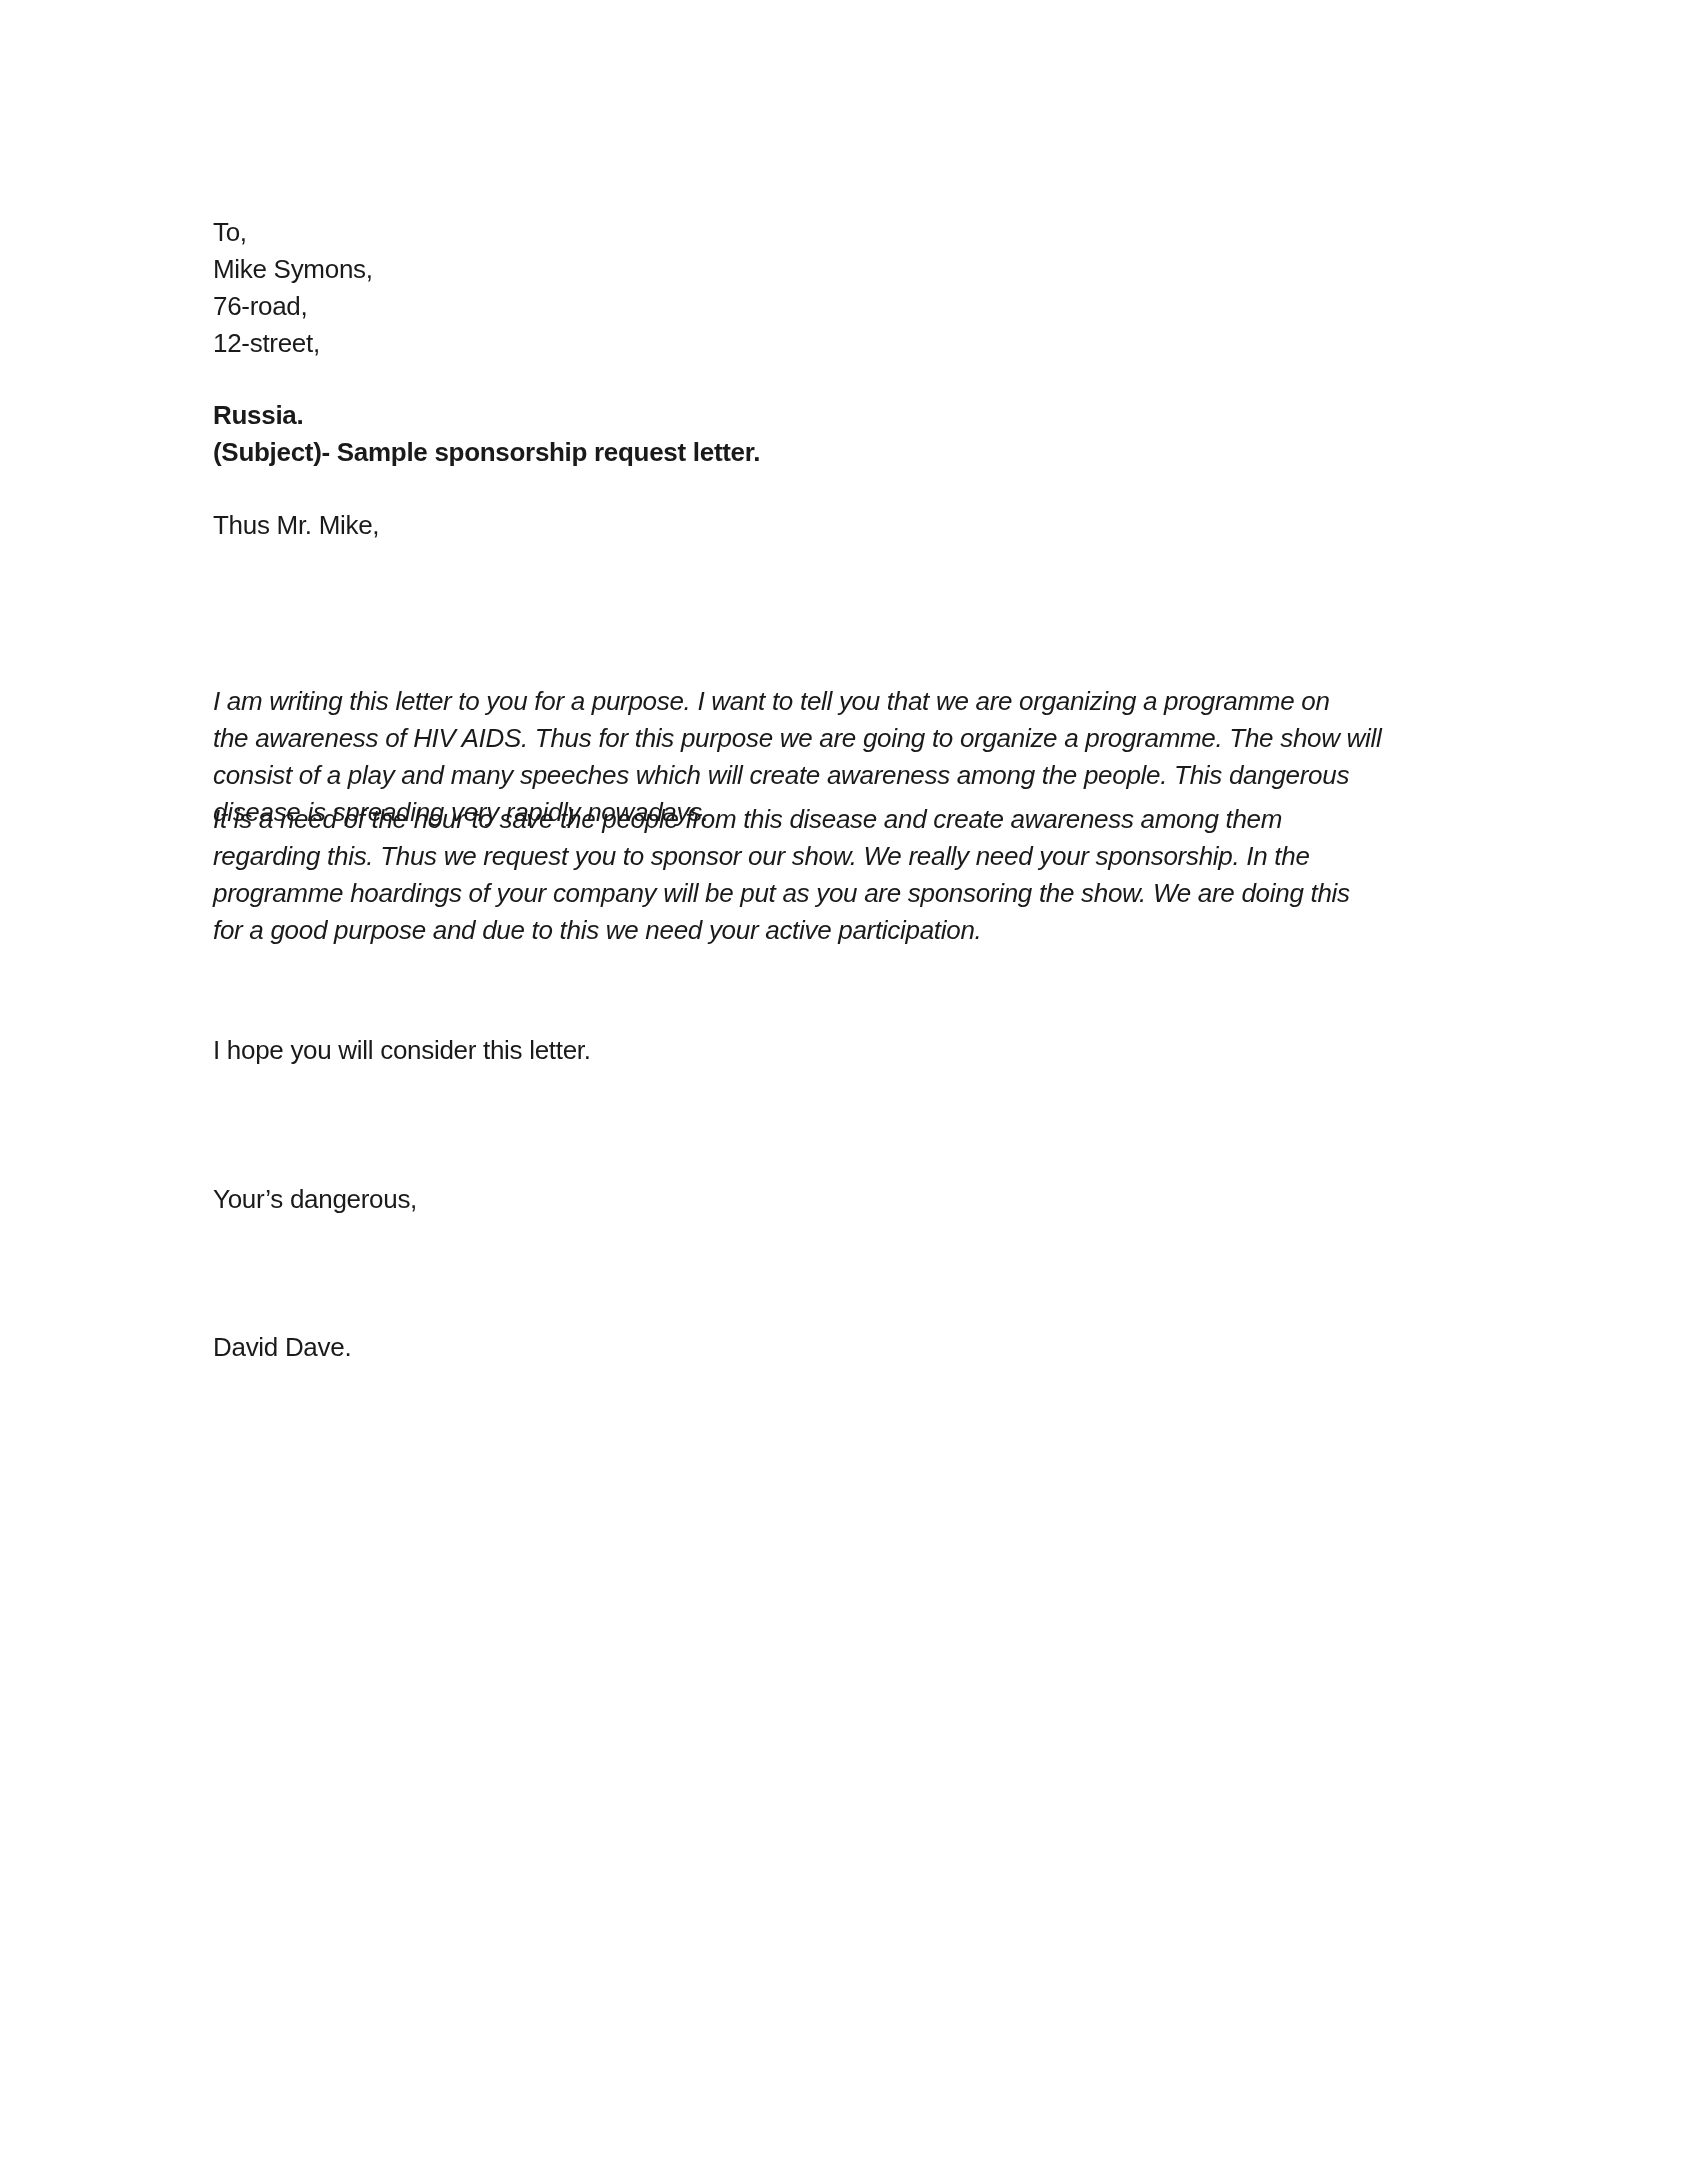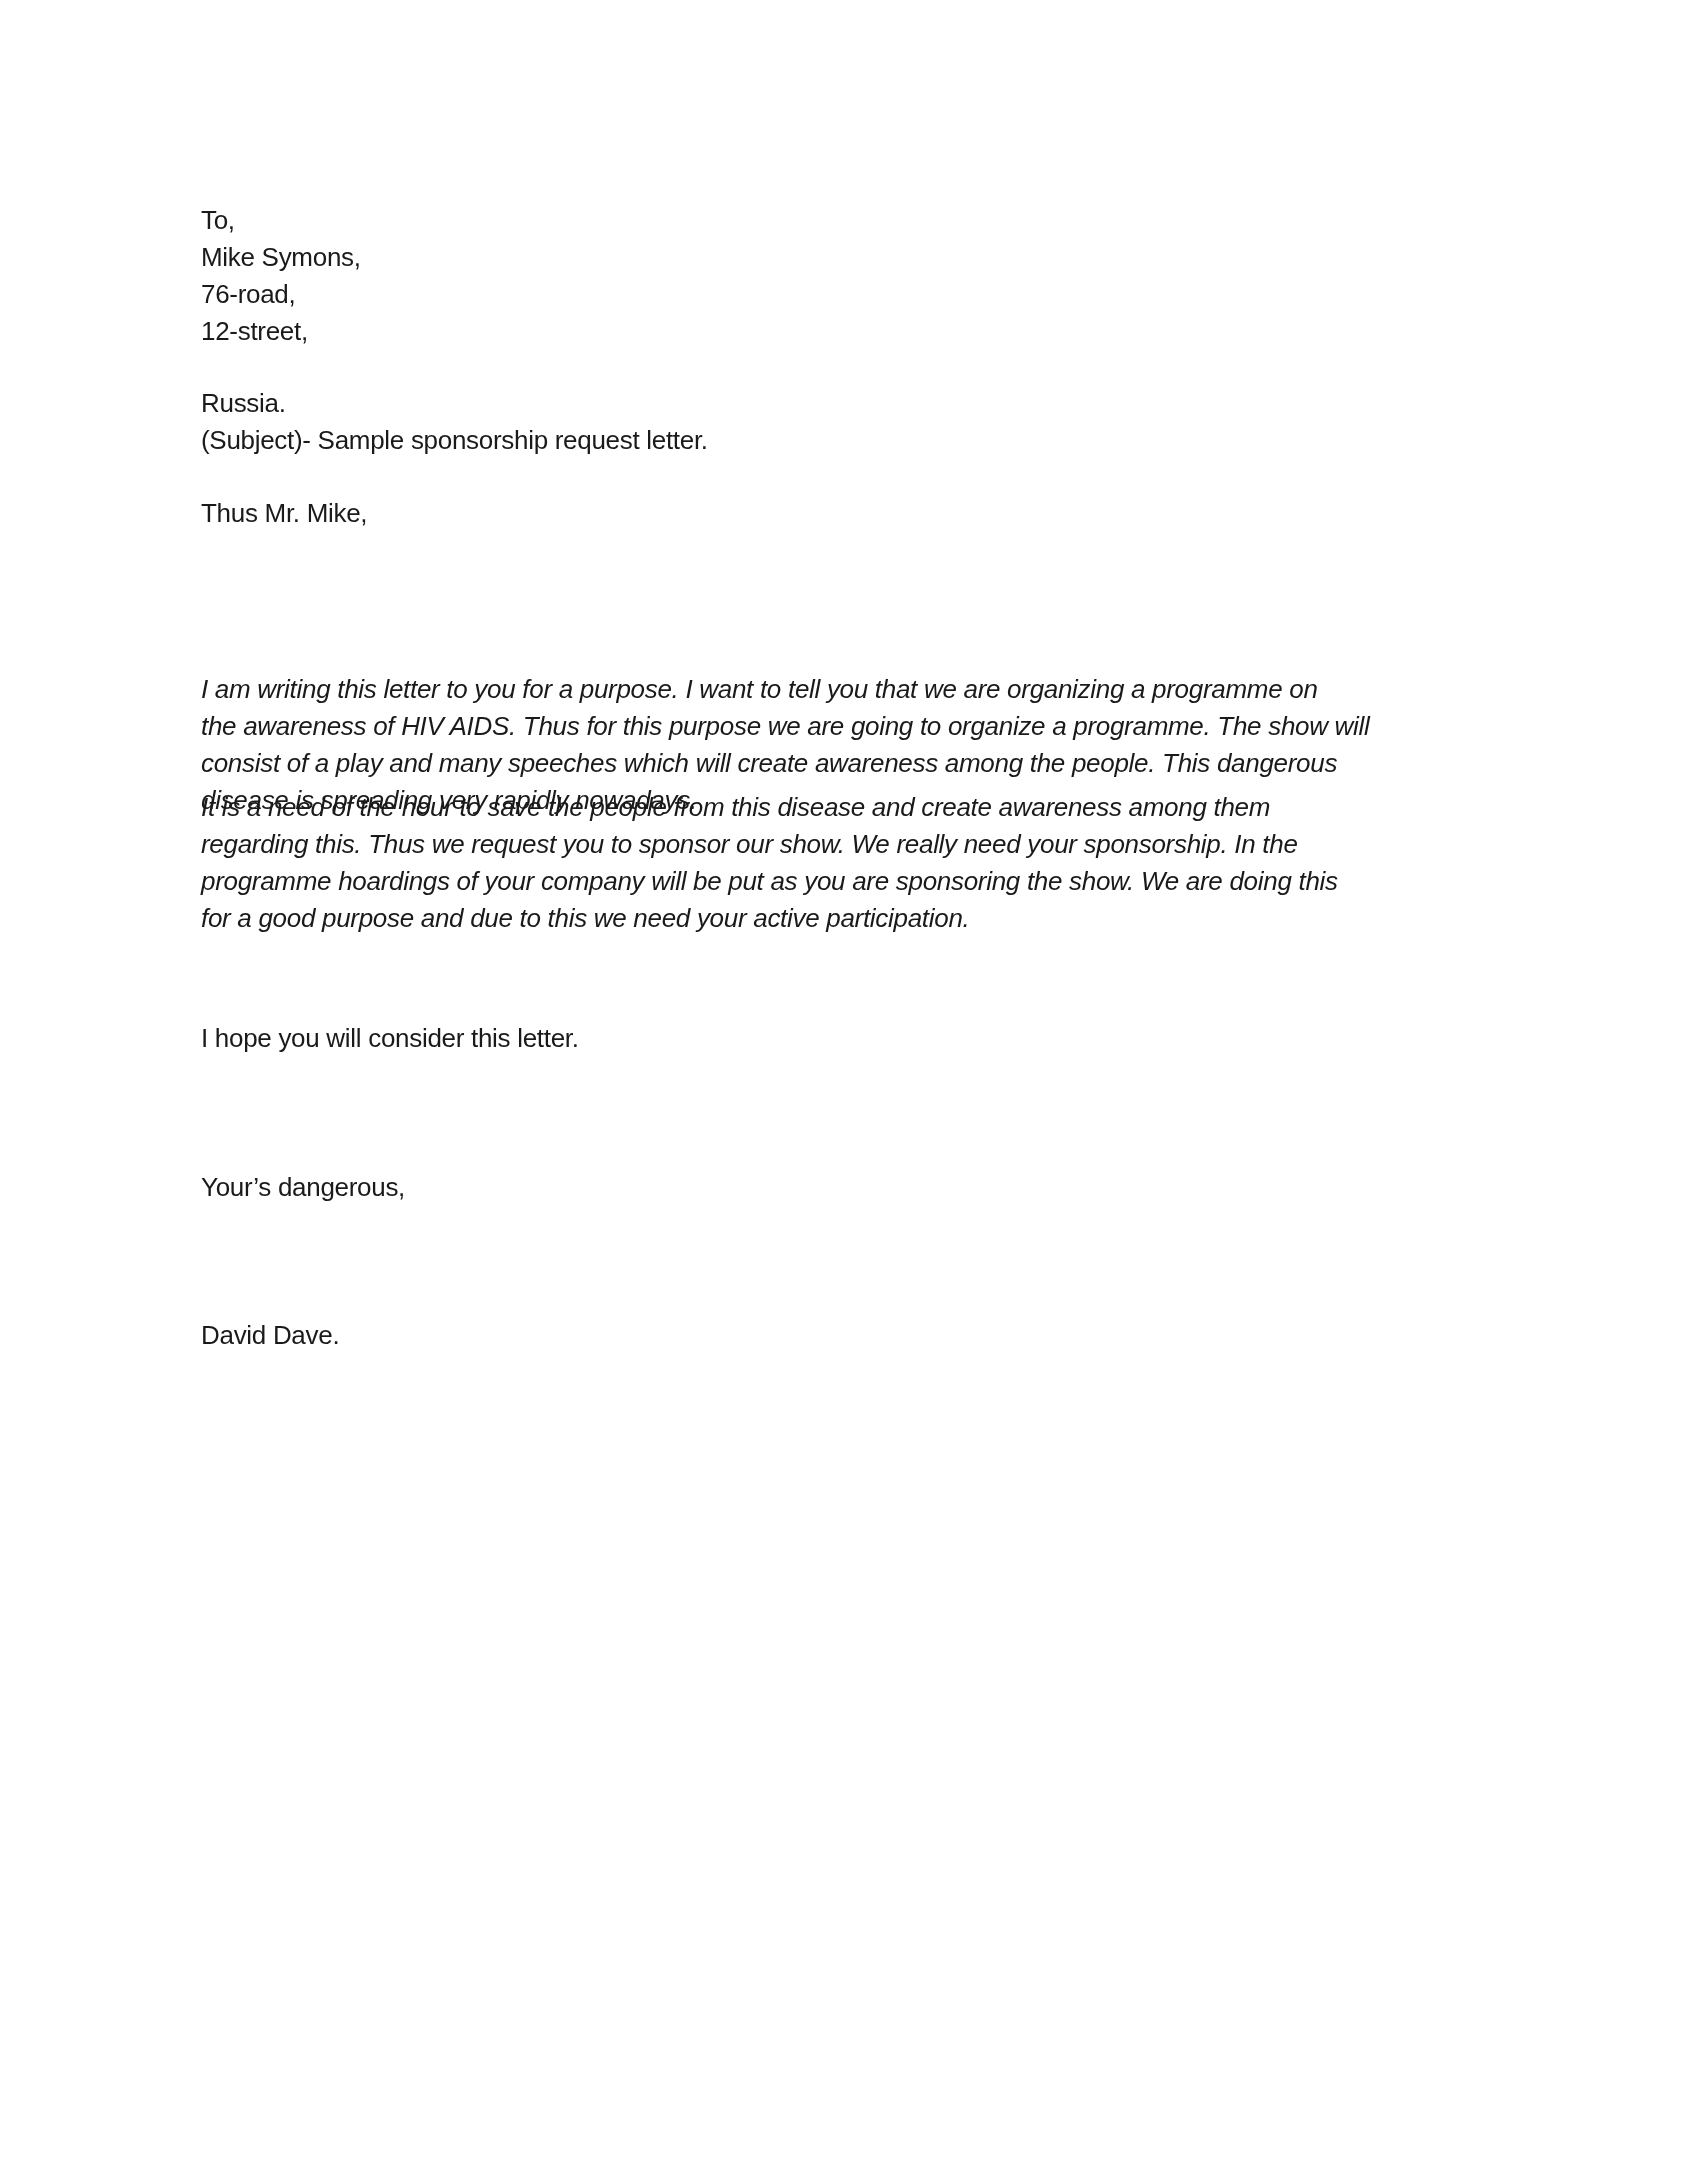--- a/index.html
+++ b/index.html
@@ -16,24 +16,24 @@
     font-family: "Liberation Sans", sans-serif;
     color: #1a1a1a;
     font-size: 26px;
     line-height: 37px;
     letter-spacing: -0.3px;
   }
   .block {
     position: absolute;
     left: 201px;
     white-space: pre;   
-    margin: 0;
+    margin: 12px;
   }
   .recipient     { top: 202px; }
-  .origin        { top: 385px; }
+  .origin        { top: 385px; font-weight: bold; }
   .salutation    { top: 495px; }
   .para-1        { top: 671px; font-style: italic; }
   .para-2        { top: 789px; font-style: italic; }
   .closing-line  { top: 1020px; text-align: center; }
   .sign-off      { top: 1169px; }
   .signature     { top: 1317px; }
 </style>
 </head>
 <body>
 

